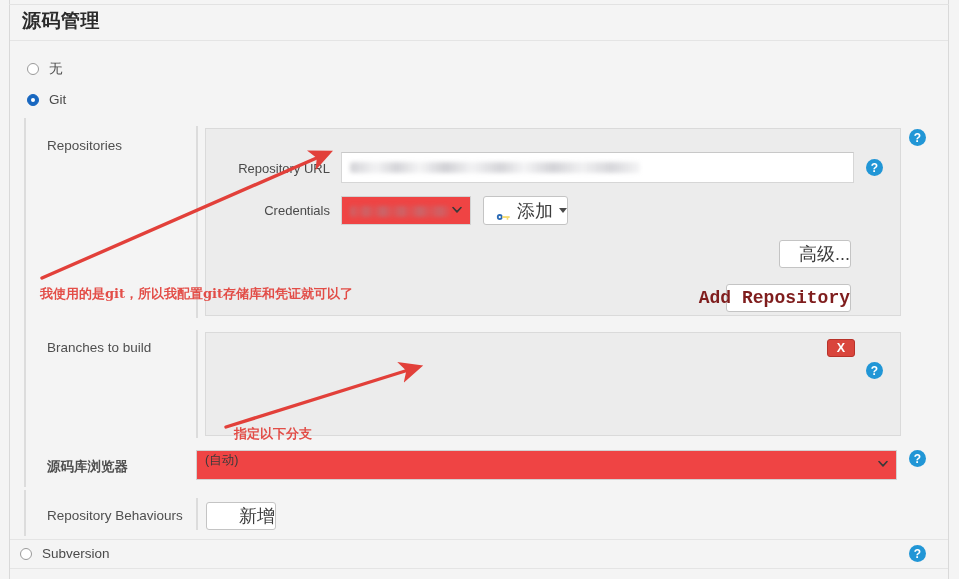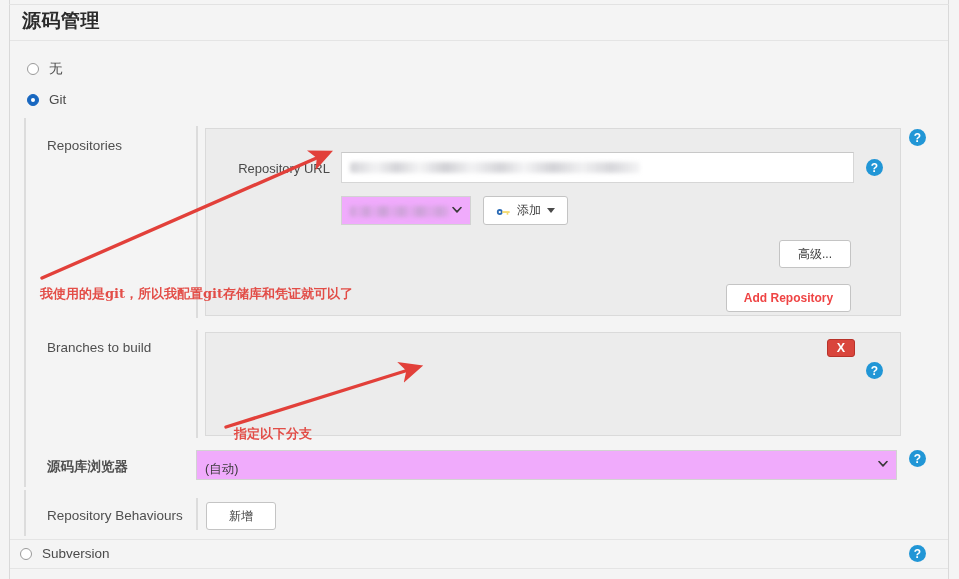--- a/index.html
+++ b/index.html
@@ -144,52 +144,52 @@
        rgba(150,150,160,.44) 33%, rgba(150,150,160,.12) 42%,
        rgba(150,150,160,.40) 52%, rgba(150,150,160,.10) 60%,
        rgba(150,150,160,.42) 70%, rgba(150,150,160,.14) 80%,
        rgba(150,150,160,.38) 90%, rgba(150,150,160,.10) 100%);
     filter: blur(2px);
   }
 
   .select-box {
     position: absolute;
     box-sizing: border-box;
-    background: #f0abfc;
+    background: #ef4444;
     border: 1px solid #d2d2d2;
     font-size: 12.5px;
     color: #3a3a3a;
     padding: 10px 8px;
     display: flex;
-    align-items: flex-start;
+    align-items: flex-end;
   }
   .chevron {
     position: absolute;
     right: 9px; top: 50%;
     transform: translateY(-50%);
     width: 9px; height: 9px;
   }
   .chevron svg { display: block; }
 
   .btn {
     position: absolute;
     box-sizing: border-box;
     background: #ffffff;
     border: 1px solid #c4c4c4;
     border-radius: 3px;
-    font-size: 12px;
+    font-size: 18px;
     color: #3c3c3c;
     display: flex;
     align-items: center;
-    justify-content: center;
+    justify-content: flex-end;
     gap: 6px;
     white-space: nowrap;
     cursor: pointer;
   }
-  .btn.strong { font-weight: bold; color: #ef4444; }
+  .btn.strong { font-weight: bold; color: #7f1d1d; font-family: Liberation Mono, monospace; }
   .btn .caret {
     width: 0; height: 0;
     border-left: 4px solid transparent;
     border-right: 4px solid transparent;
     border-top: 5px solid #4a4a4a;
   }
   .key-icon { width: 15px; height: 10px; flex: none; }
 
   .help-icon {
     position: absolute;
@@ -276,20 +276,21 @@
   <div class="help-icon" style="left:909px; top:129px;">?</div>
 
   <div class="field-label" style="left:150px; top:161px; width:180px;">Repository URL</div>
 
   <div class="text-input blurred" style="left:341px; top:152px; width:513px; height:31px;" title="">
     <span class="blur-bar" style="width:290px;"></span>
   </div>
 
   <div class="help-icon" style="left:866px; top:159px;">?</div>
 
+  <div class="field-label" style="left:150px; top:203px; width:180px;">Credentials</div>
 
   <div class="select-box" style="left:341px; top:196px; width:130px; height:29px;">
     <span class="blur-bar" style="width:100px; top:9px;"></span>
     <span class="chevron">
       <svg viewBox="0 0 10 7" width="10" height="7">
           <path d="M1 1 L5 5.4 L9 1" stroke="#3a3a3a" stroke-width="1.6" fill="none" stroke-linecap="round" stroke-linejoin="round"></path>
         </svg>
     </span>
   </div>
 

